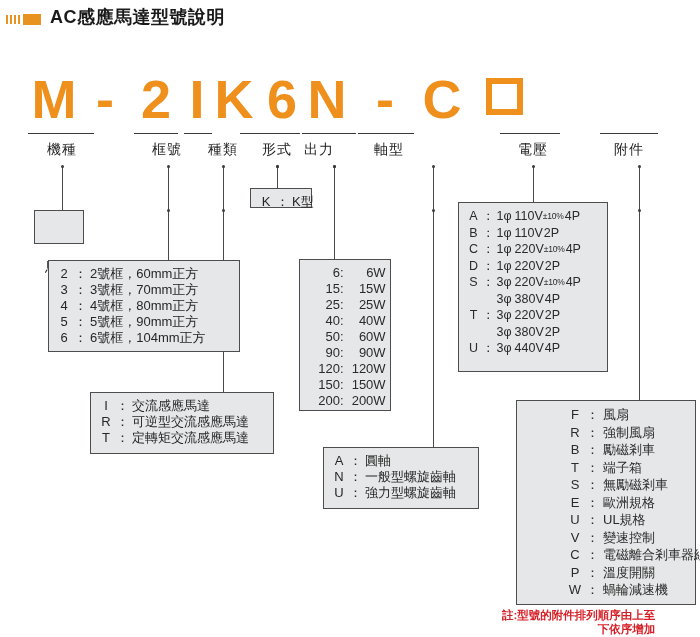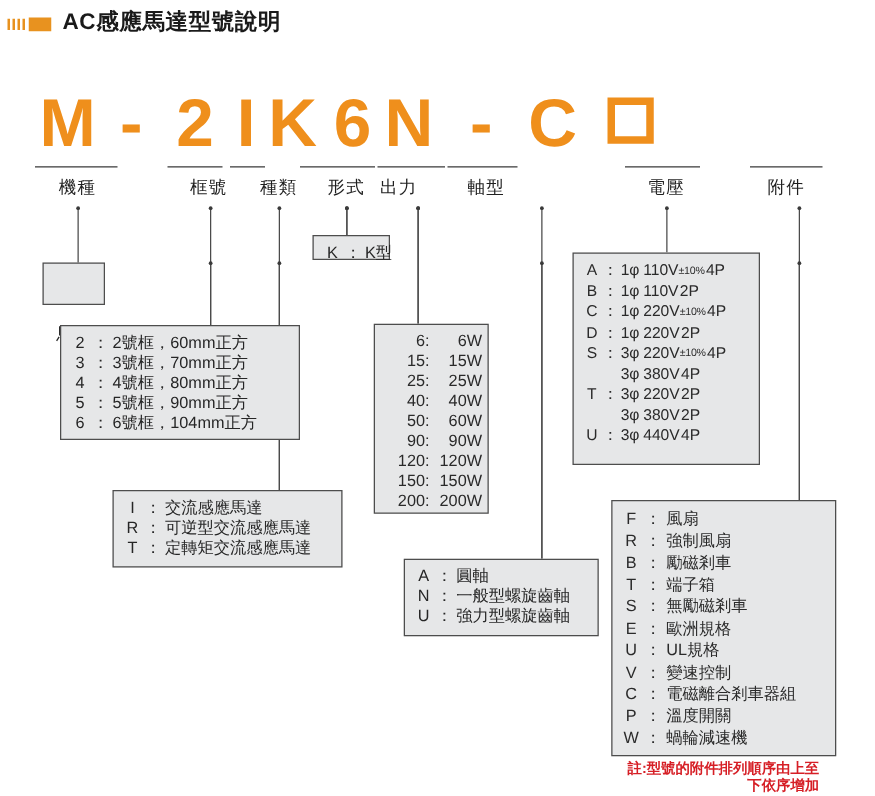--- a/index.html
+++ b/index.html
@@ -324,21 +324,21 @@
           <span class="vr"><span class="k">B</span><span class="sep">：</span><span class="ph">1φ</span><span class="vv">110V</span><span class="pole">2P</span></span>
           <span class="vr"><span class="k">C</span><span class="sep">：</span><span class="ph">1φ</span><span class="vv">220V</span><span class="tol">±10%</span><span class="pole">4P</span></span>
           <span class="vr"><span class="k">D</span><span class="sep">：</span><span class="ph">1φ</span><span class="vv">220V</span><span class="pole">2P</span></span>
           <span class="vr"><span class="k">S</span><span class="sep">：</span><span class="ph">3φ</span><span class="vv">220V</span><span class="tol">±10%</span><span class="pole">4P</span></span>
           <span class="vr indent"><span class="k">X</span><span class="sep">：</span><span class="ph">3φ</span><span class="vv">380V</span><span class="pole">4P</span></span>
           <span class="vr"><span class="k">T</span><span class="sep">：</span><span class="ph">3φ</span><span class="vv">220V</span><span class="pole">2P</span></span>
           <span class="vr indent"><span class="k">X</span><span class="sep">：</span><span class="ph">3φ</span><span class="vv">380V</span><span class="pole">2P</span></span>
           <span class="vr"><span class="k">U</span><span class="sep">：</span><span class="ph">3φ</span><span class="vv">440V</span><span class="pole">4P</span></span>
         </div>
       </div>
-      <div class="ibox" style="left: 489px; top: 400px; width: 180px; height: 205px;">
+      <div class="ibox" style="left: 516px; top: 400px; width: 180px; height: 205px; padding-left: 43px;">
         <div class="rows">
           <span class="ar"><span class="k">F</span><span class="sep">：</span><span class="v">風扇</span></span>
           <span class="ar"><span class="k">R</span><span class="sep">：</span><span class="v">強制風扇</span></span>
           <span class="ar"><span class="k">B</span><span class="sep">：</span><span class="v">勵磁剎車</span></span>
           <span class="ar"><span class="k">T</span><span class="sep">：</span><span class="v">端子箱</span></span>
           <span class="ar"><span class="k">S</span><span class="sep">：</span><span class="v">無勵磁剎車</span></span>
           <span class="ar"><span class="k">E</span><span class="sep">：</span><span class="v">歐洲規格</span></span>
           <span class="ar"><span class="k">U</span><span class="sep">：</span><span class="v">UL規格</span></span>
           <span class="ar"><span class="k">V</span><span class="sep">：</span><span class="v">變速控制</span></span>
           <span class="ar"><span class="k">C</span><span class="sep">：</span><span class="v">電磁離合剎車器組</span></span>

